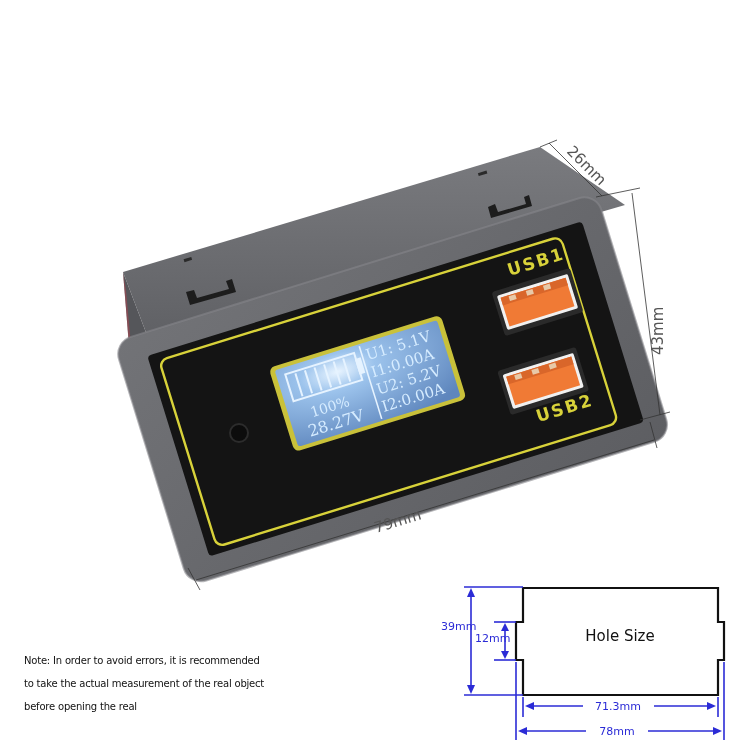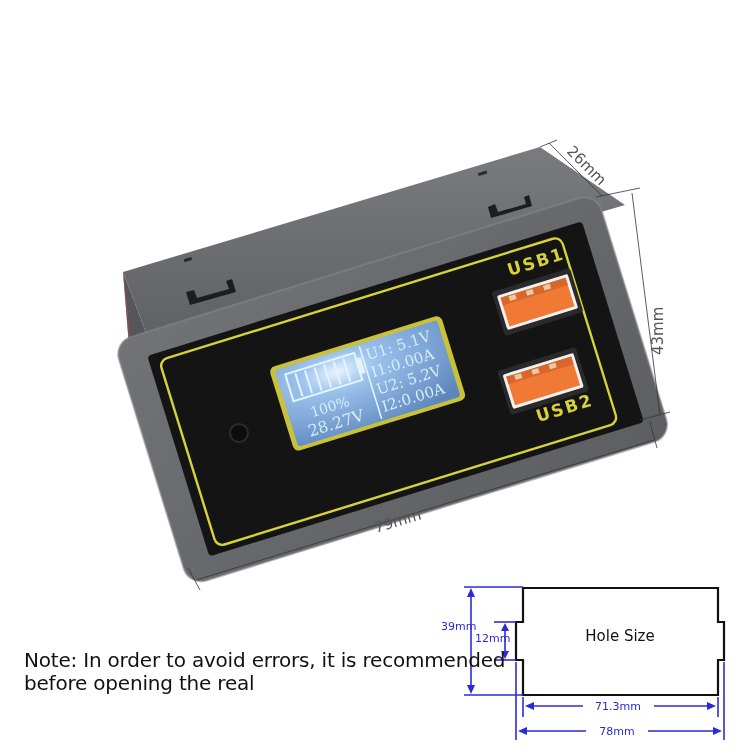--- a/index.html
+++ b/index.html
@@ -4,21 +4,21 @@
 <style>
   html, body { margin: 0; padding: 0; background: #ffffff; }
   body { width: 750px; height: 750px; position: relative; overflow: hidden;
          font-family: "DejaVu Sans", sans-serif; }
   #stage { position: absolute; left: 0; top: 0; width: 750px; height: 750px; }
   svg text { font-family: "DejaVu Sans", sans-serif; }
   .lcd-text { font-family: "DejaVu Serif", serif; fill: #d6ecff; }
   .dim { fill: #555; font-size: 15px; }
   .note {
     position: absolute; left: 24px; top: 649px; width: 420px;
-    font-family: "DejaVu Sans", sans-serif; font-size: 20px; line-height: 23px;
+    font-family: "DejaVu Sans", sans-serif; font-size: 10px; line-height: 23px;
     color: #111; letter-spacing: -0.2px;
   }
   .note span { display: block; white-space: nowrap; }
   .blue { fill: #2b2bd6; }
 </style>
 </head>
 <body>
 
 <div id="stage">
 <svg width="750" height="750" viewBox="0 0 750 750" xmlns="http://www.w3.org/2000/svg">
@@ -164,14 +164,15 @@
     <line x1="648" y1="731" x2="718" y2="731" stroke="#2b2bd6" stroke-width="1.6"></line>
     <polygon points="518,731 527,727 527,735" class="blue"></polygon>
     <polygon points="722,731 713,727 713,735" class="blue"></polygon>
     <text x="617" y="735" font-size="11" text-anchor="middle" class="blue">78mm</text>
   </g>
 </svg>
 </div>
 
 <div class="note">
   <span>Note: In order to avoid errors, it is recommended</span>
+  <span>to take the actual measurement of the real object</span>
   <span>before opening the real</span>
 </div>
 
 </body></html>

